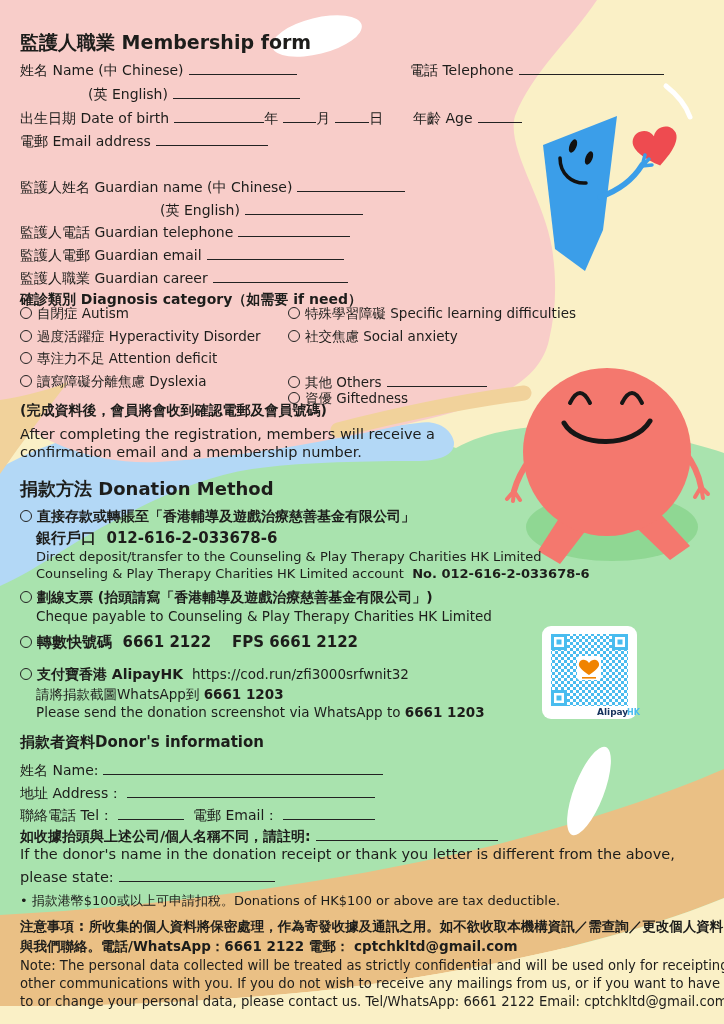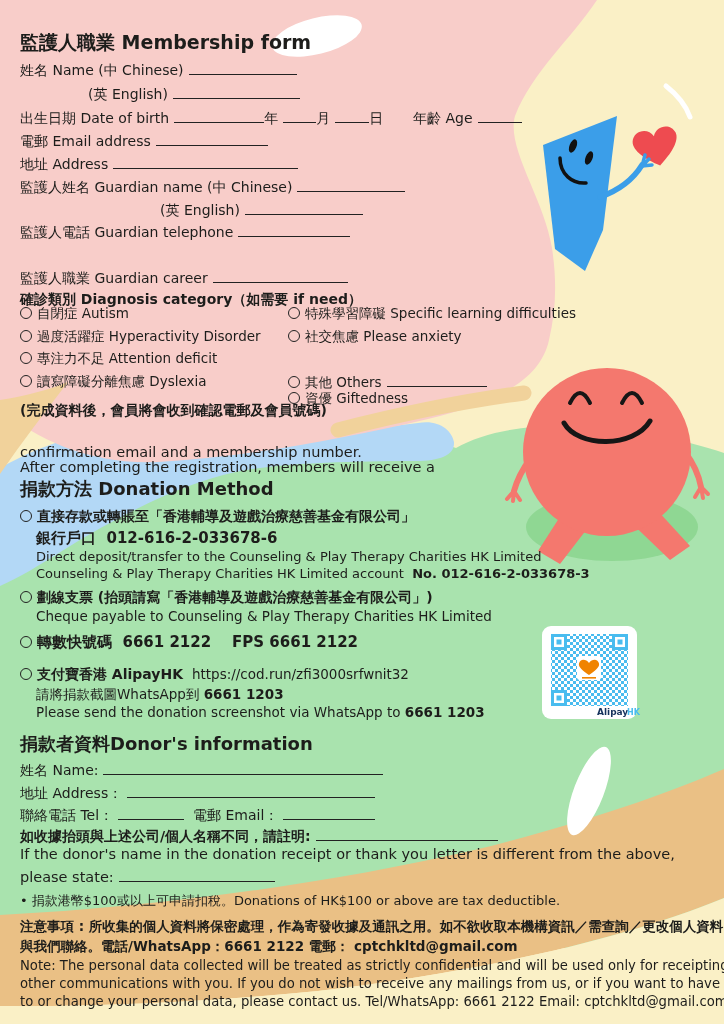--- a/index.html
+++ b/index.html
@@ -5,21 +5,21 @@
   html,body{margin:0;padding:0;background:#888;}
   .page{position:relative;width:724px;height:1024px;overflow:hidden;
         font-family:"DejaVu Sans","Liberation Sans",sans-serif;color:#1d1d1b;background:#FAF0C6;}
   .bg{position:absolute;left:0;top:0;}
   .ln{position:absolute;white-space:nowrap;font-size:14px;line-height:1.2;}
   .b{font-weight:bold;}
   .u{display:inline-block;border-bottom:1.5px solid #222;height:13px;margin-left:5px;vertical-align:baseline;}
   .circ{display:inline-block;width:10px;height:10px;border:1.6px solid #222;border-radius:50%;
         margin-right:5px;position:relative;top:1px;}
   .opt{position:absolute;white-space:nowrap;font-size:13.5px;}
-  .fs19{font-size:19px;} .fs18{font-size:18px;} .fs17{font-size:18px;} .fs15{font-size:15px;}
+  .fs19{font-size:19px;} .fs18{font-size:18px;} .fs17{font-size:15px;} .fs15{font-size:15px;}
   .fs145{font-size:14.5px;} .fs135{font-size:13.5px;} .fs13{font-size:13px;} .fs132{font-size:13.2px;}
 </style>
 </head>
 <body>
 
 <div class="page">
 
   <svg class="bg" width="724" height="1024" viewBox="0 0 724 1024">
     <defs>
       <pattern id="qrp" width="12" height="12" patternUnits="userSpaceOnUse">
@@ -96,73 +96,76 @@
       <text x="597" y="715" font-size="9" font-weight="bold" fill="#16325C">Alipay</text>
       <text x="627" y="715" font-size="8" font-weight="bold" fill="#49BCEF">HK</text>
     </g>
   </svg>
 
   <div class="ln b fs19" style="left:20px;top:31px;">監護人職業 Membership form</div>
 
   <div class="ln" style="left:20px;top:61px;">
     <span>姓名 Name (中 Chinese)</span><span class="u" style="width:108px;"></span>
   </div>
+  <div class="ln" style="left:410px;top:61px;">
+    <span>電話 Telephone</span><span class="u" style="width:145px;"></span>
+  </div>
   <div class="ln" style="left:88px;top:85px;">
     <span>(英 English)</span><span class="u" style="width:127px;"></span>
   </div>
   <div class="ln" style="left:20px;top:109px;">
     <span>出生日期 Date of birth</span><span class="u" style="width:90px;"></span><span>年</span><span class="u" style="width:33px;"></span><span>月</span><span class="u" style="width:34px;"></span><span>日</span>
   </div>
   <div class="ln" style="left:413px;top:109px;">
     <span>年齡 Age</span><span class="u" style="width:44px;"></span>
   </div>
   <div class="ln" style="left:20px;top:132px;">
     <span>電郵 Email address</span><span class="u" style="width:112px;"></span>
   </div>
-  <div class="ln" style="left:20px;top:155px;">
-    <span>地址 Address</span><span class="u" style="width:185px;"></span>
-  </div>
   <div class="ln" style="left:20px;top:178px;">
     <span>監護人姓名 Guardian name (中 Chinese)</span><span class="u" style="width:108px;"></span>
   </div>
   <div class="ln" style="left:160px;top:201px;">
     <span>(英 English)</span><span class="u" style="width:118px;"></span>
   </div>
   <div class="ln" style="left:20px;top:223px;">
     <span>監護人電話 Guardian telephone</span><span class="u" style="width:112px;"></span>
+  </div>
+  <div class="ln" style="left:20px;top:246px;">
+    <span>監護人電郵 Guardian email</span><span class="u" style="width:137px;"></span>
   </div>
   <div class="ln" style="left:20px;top:269px;">
     <span>監護人職業 Guardian career</span><span class="u" style="width:135px;"></span>
   </div>
   <div class="ln b" style="left:20px;top:291px;">確診類別 Diagnosis category（如需要 if need）</div>
 
   <div class="opt" style="left:20px;top:305px;"><span class="circ"></span><span>自閉症 Autism</span></div>
   <div class="opt" style="left:20px;top:328px;"><span class="circ"></span><span>過度活躍症 Hyperactivity Disorder</span></div>
   <div class="opt" style="left:20px;top:350px;"><span class="circ"></span><span>專注力不足 Attention deficit</span></div>
   <div class="opt" style="left:20px;top:373px;"><span class="circ"></span><span>讀寫障礙分離焦慮 Dyslexia</span></div>
   <div class="opt" style="left:288px;top:305px;"><span class="circ"></span><span>特殊學習障礙 Specific learning difficulties</span></div>
-  <div class="opt" style="left:288px;top:328px;"><span class="circ"></span><span>社交焦慮 Please anxiety</span></div>
+  <div class="opt" style="left:288px;top:328px;"><span class="circ"></span><span>社交焦慮 Social anxiety</span></div>
   <div class="opt" style="left:288px;top:350px;margin-top:40px;"><span class="circ"></span><span>資優 Giftedness</span></div>
   <div class="opt" style="left:288px;top:373px;"><span class="circ"></span><span>其他 Others</span><span class="u" style="width:100px;"></span></div>
 
   <div class="ln b" style="left:20px;top:402px;">(完成資料後，會員將會收到確認電郵及會員號碼)</div>
-  <div class="ln fs145" style="left:20px;top:426px;margin-top:33px;">After completing the registration, members will receive a</div>
+  <div class="ln fs145" style="left:20px;top:426px;">After completing the registration, members will receive a</div>
   <div class="ln fs145" style="left:20px;top:444px;">confirmation email and a membership number.</div>
 
   <div class="ln b fs18" style="left:20px;top:478px;">捐款方法 Donation Method</div>
 
   <div class="ln b" style="left:20px;top:508px;">
     <span class="circ"></span><span>直接存款或轉賬至「香港輔導及遊戲治療慈善基金有限公司」</span>
   </div>
   <div class="ln b fs15" style="left:36px;top:517px;margin-top:12px;">
     <span>銀行戶口</span>&nbsp;&nbsp;<span>012-616-2-033678-6</span>
   </div>
   <div class="ln fs13" style="left:36px;top:549px;">Direct deposit/transfer to the Counseling &amp; Play Therapy Charities HK Limited</div>
   <div class="ln fs13" style="left:36px;top:566px;">
-    <span>Counseling &amp; Play Therapy Charities HK Limited account</span>&nbsp;&nbsp;<span class="b">No. 012-616-2-033678-3</span>
+    <span>Counseling &amp; Play Therapy Charities HK Limited account</span>&nbsp;&nbsp;<span class="b">No. 012-616-2-033678-6</span>
   </div>
   <div class="ln b" style="left:20px;top:589px;">
     <span class="circ"></span><span>劃線支票 (抬頭請寫「香港輔導及遊戲治療慈善基金有限公司」)</span>
   </div>
   <div class="ln fs135" style="left:36px;top:608px;">Cheque payable to Counseling &amp; Play Therapy Charities HK Limited</div>
   <div class="ln b fs15" style="left:20px;top:633px;">
     <span class="circ"></span><span>轉數快號碼</span>&nbsp;&nbsp;<span>6661 2122</span>&nbsp;&nbsp;&nbsp;&nbsp;<span>FPS 6661 2122</span>
   </div>
   <div class="ln" style="left:20px;top:666px;">
     <span class="circ"></span><span class="b">支付寶香港 AlipayHK</span>&nbsp;&nbsp;<span class="fs135">https://cod.run/zfi3000srfwnit32</span>

